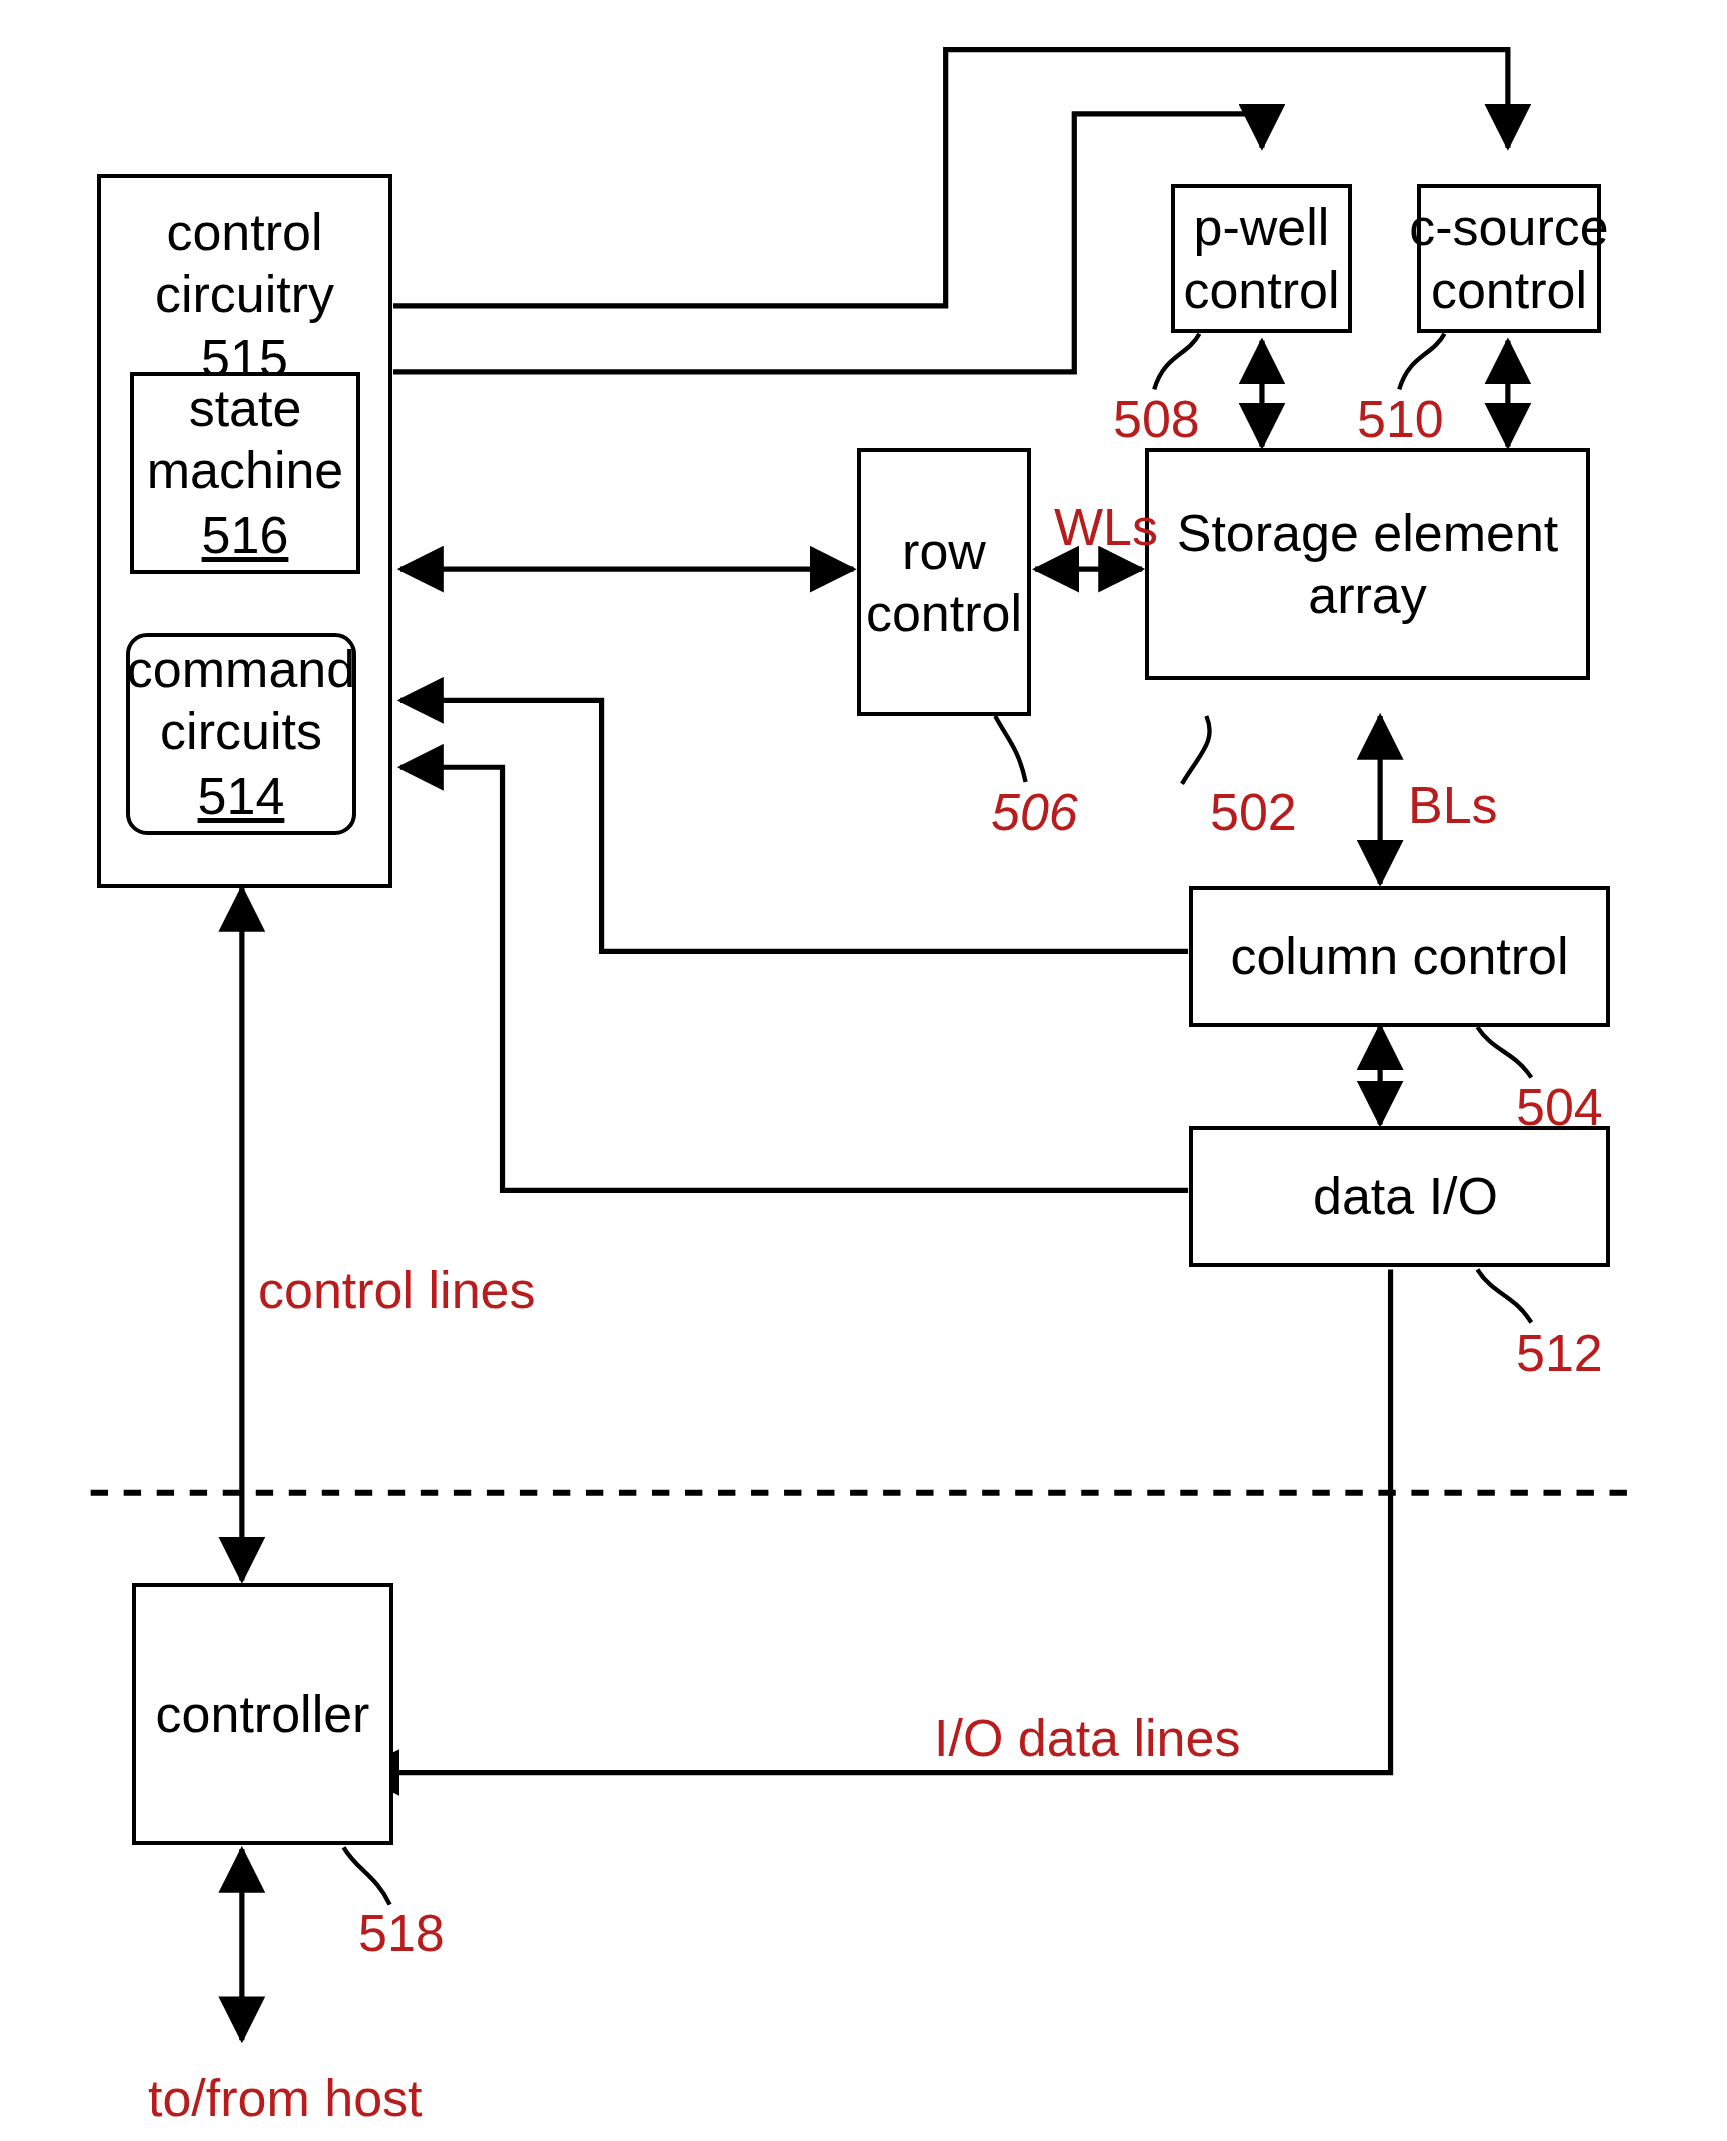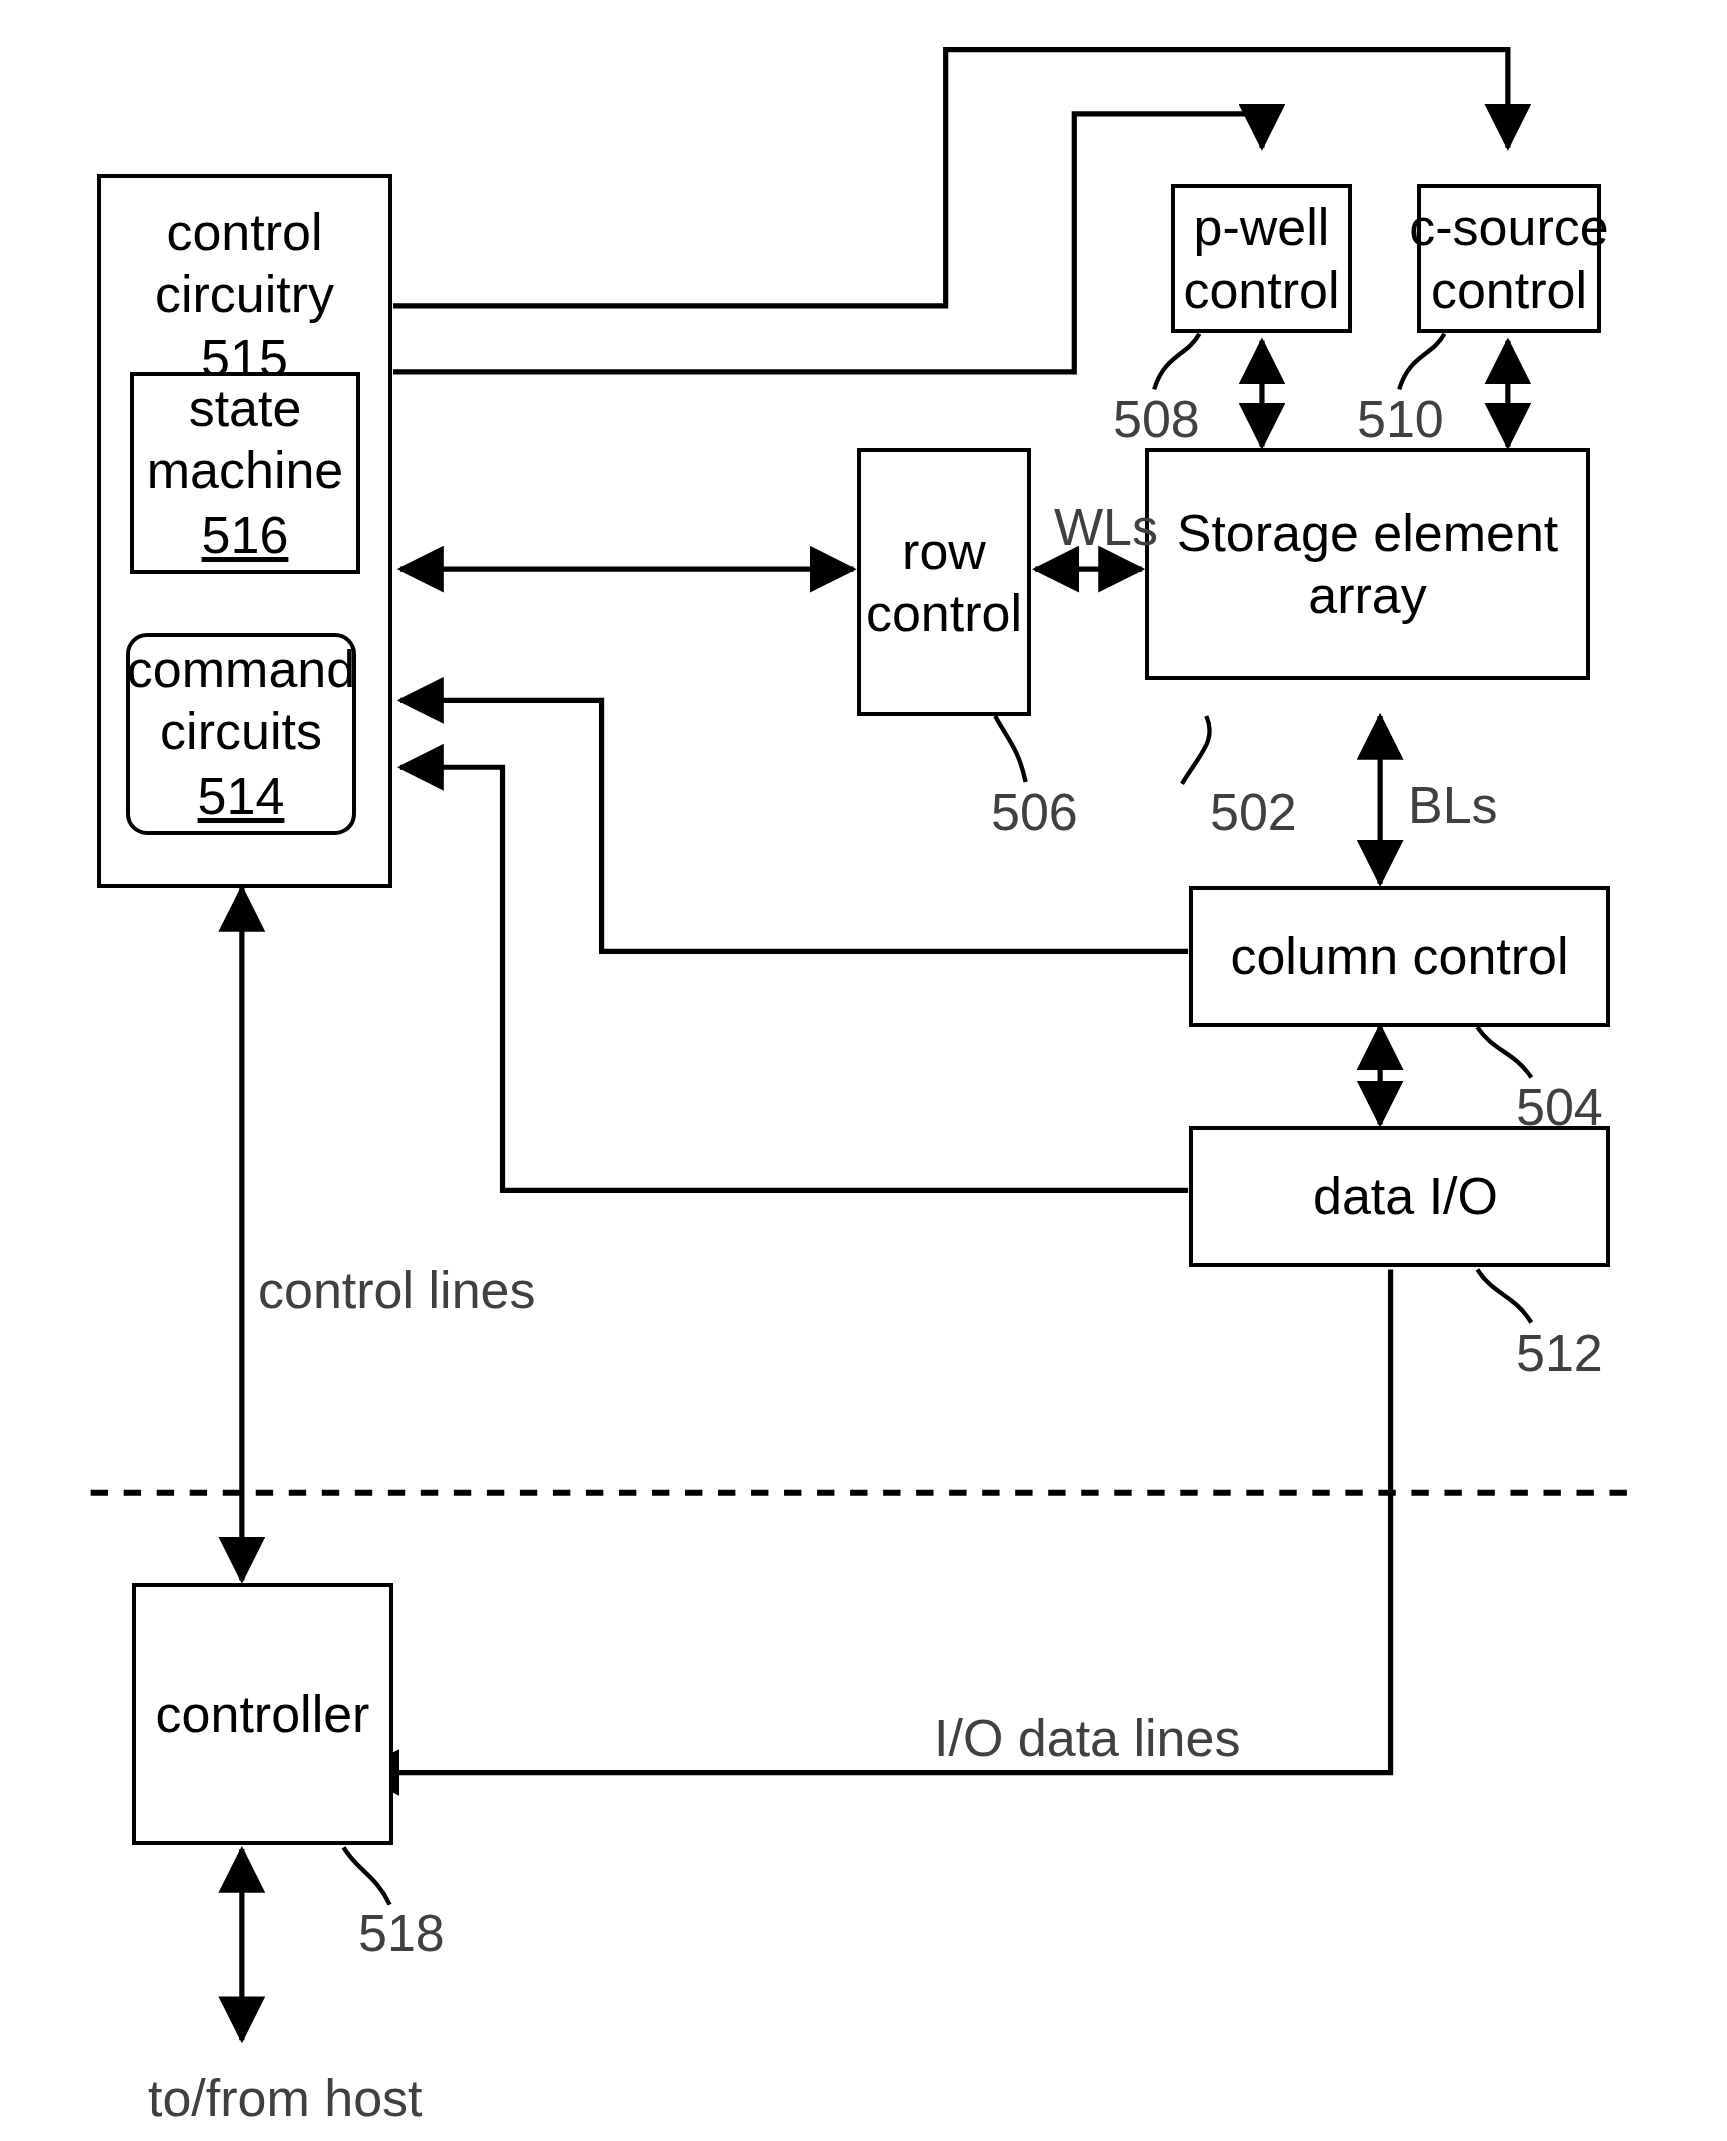--- a/index.html
+++ b/index.html
@@ -44,21 +44,21 @@
     white-space: pre;
   }
   .box-ref {
     display: block;
     text-decoration: underline;
     text-underline-offset: 4.3px;
     line-height: 1.30;
   }
   .free-label {
     position: absolute;
-    color: #404040;
+    color: #b91c1c;
     white-space: pre;
     line-height: 1.1;
   }
   .fs-46 { font-size: 52px; }
 </style>
 </head>
 <body>
 
 <div id="diagram-root">
 
@@ -171,21 +171,21 @@
   <div class="free-label fs-46" style="left:258px; top:1262px;">control lines</div>
 
   <div class="free-label fs-46" style="left:934px; top:1710px;">I/O data lines</div>
 
   <div class="free-label fs-46" style="left:148px; top:2070px;">to/from host</div>
 
   <div class="free-label fs-46" style="left:1113px; top:391px;">508</div>
 
   <div class="free-label fs-46" style="left:1357px; top:391px;">510</div>
 
-  <div class="free-label fs-46" style="left:991px; top:784px;">506</div>
+  <div class="free-label fs-46" style="left:991px; top:784px;font-style:italic;">506</div>
 
   <div class="free-label fs-46" style="left:1210px; top:784px;">502</div>
 
   <div class="free-label fs-46" style="left:1516px; top:1079px;">504</div>
 
   <div class="free-label fs-46" style="left:1516px; top:1325px;">512</div>
 
   <div class="free-label fs-46" style="left:358px; top:1905px;">518</div>
 
 </div>

